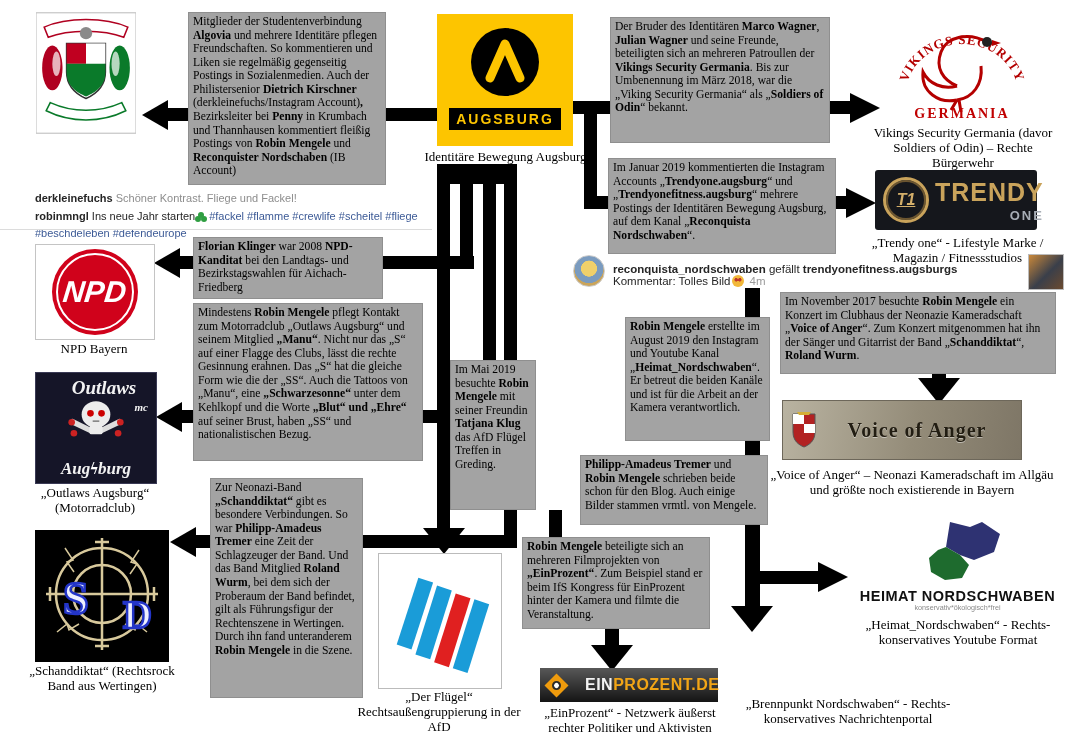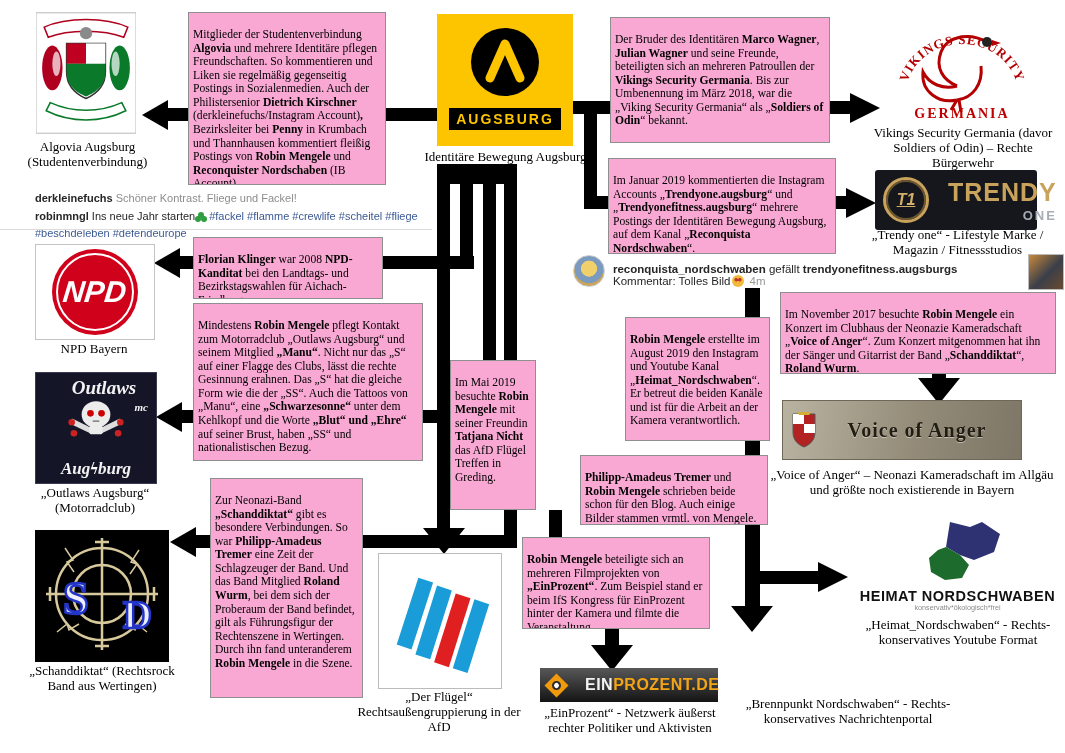--- a/index.html
+++ b/index.html
@@ -5,21 +5,21 @@
   html,body{margin:0;padding:0;background:#fff;}
   .canvas{position:relative;width:1065px;height:753px;background:#fff;overflow:hidden;
           font-family:"Liberation Serif",serif;}
   
   .bar{position:absolute;background:#000;z-index:1;}
   .ah{position:absolute;width:0;height:0;z-index:1;}
   .ah-l{border-top:15px solid transparent;border-bottom:15px solid transparent;border-right:26px solid #000;}
   .ah-r{border-top:15px solid transparent;border-bottom:15px solid transparent;border-left:30px solid #000;}
   .ah-d{border-left:21px solid transparent;border-right:21px solid transparent;border-top:26px solid #000;}
   
-  .tb{position:absolute;background:#f9a8d4;border:1px solid #8f8f8f;padding:15px 4px;box-sizing:border-box;
+  .tb{position:absolute;background:#a3a3a3;border:1px solid #8f8f8f;padding:2px 4px;box-sizing:border-box;
       font:11.6px/1.17 "Liberation Serif",serif;color:#000;z-index:3;overflow:hidden;}
   .sg-b{font-weight:bold;}
   .sg-link{color:#3c5a96;}
   .sg-gray{color:#8d8d8d;}
   
   .cap{position:absolute;font:13px/1.15 "Liberation Serif",serif;text-align:center;color:#000;z-index:2;}
   .node{position:absolute;z-index:2;}
   
   .ib-band{letter-spacing:2px;}
   
@@ -38,21 +38,21 @@
   .sd-letter2{font:bold 40px "Liberation Serif",serif;fill:#eef0ff;stroke:#2335c8;stroke-width:2.5px;}
   
   .fluegel-box{width:122px;height:134px;background:#fff;border:1px solid #bbb;}
   
   .vik-arc{font:bold 13px "Liberation Serif",serif;fill:#b40000;letter-spacing:1px;}
   .vik-germ{font:bold 14px "Liberation Serif",serif;fill:#c00000;letter-spacing:2px;}
   
   .trendy-box{width:162px;height:60px;background:#15171c;border-radius:3px;display:flex;align-items:center;padding-left:8px;box-sizing:border-box;}
   .t1-badge{width:40px;height:40px;border-radius:50%;border:3px solid #c9a35b;box-shadow:inset 0 0 0 2px #6b5530;display:flex;align-items:center;justify-content:center;
             font:italic 900 16px "Liberation Sans",sans-serif;color:#d4af6a;flex:none;text-decoration:underline;}
-  .trendy-words{margin-left:19px;line-height:1;}
+  .trendy-words{margin-left:6px;line-height:1;}
   .trendy-main{font:800 25px "Liberation Sans",sans-serif;color:#c9a35b;letter-spacing:1px;}
   .trendy-sub{font:800 13px "Liberation Sans",sans-serif;color:#a7adb5;text-align:right;letter-spacing:2px;margin-top:1px;}
   
   .voa-box{width:240px;height:60px;background:linear-gradient(100deg,#b9b3a1,#948c79 55%,#7e7666);border:1px solid #6d675a;
            display:flex;align-items:center;padding:0 6px;box-sizing:border-box;}
   .voa-text{flex:1;text-align:center;font:bold 20px "Liberation Serif",serif;color:#221d12;letter-spacing:1px;text-shadow:0 1px 0 rgba(255,255,255,.45);}
   
   .heimat-box{width:205px;text-align:center;}
   .heimat-title{font:800 14.5px "Liberation Sans",sans-serif;color:#111;letter-spacing:.5px;margin-top:2px;}
   .heimat-tag{font:10px "Liberation Sans",sans-serif;color:#8a8a8a;transform:scale(.72);transform-origin:center top;}
@@ -126,21 +126,20 @@
       <ellipse cx="20" cy="50" rx="4" ry="12" fill="#fff" opacity=".7"></ellipse>
       <ellipse cx="78" cy="50" rx="4" ry="12" fill="#fff" opacity=".7"></ellipse>
       <path d="M30,30 h38 v28 c0,14 -10,22 -19,26 c-9,-4 -19,-12 -19,-26 Z" fill="#fff" stroke="#333" stroke-width="1.5"></path>
       <rect x="30" y="30" width="19" height="20" fill="#c00020"></rect>
       <rect x="49" y="30" width="19" height="20" fill="#fff"></rect>
       <path d="M30,50 h38 v8 c0,14 -10,20 -19,24 c-9,-4 -19,-10 -19,-24 Z" fill="#0a7a2a"></path>
       <circle cx="49" cy="20" r="6" fill="#8a8a8a"></circle>
       <path d="M10,96 C34,108 64,108 88,96 L84,88 C62,98 36,98 14,88 Z" fill="#fff" stroke="#0a7a2a" stroke-width="1.5"></path>
     </svg>
   </div>
-  <div class="cap" style="left:0px;top:140px;width:175px">Algovia Augsburg (Studentenverbindung)</div>
 
   <div class="node" style="left:437px;top:14px">
     <svg width="136" height="132" viewBox="0 0 136 132">
       <rect width="136" height="132" fill="#fdc500"></rect>
       <circle cx="68" cy="48" r="34" fill="#000"></circle>
       <path d="M53,64 L68,30 L83,64" fill="none" stroke="#fdc500" stroke-width="9" stroke-linejoin="round" stroke-linecap="round"></path>
       <rect x="12" y="94" width="112" height="22" fill="#000"></rect>
       <text x="68" y="110" text-anchor="middle" fill="#fdc500" class="ib-band" style="font:bold 14px 'Liberation Sans',sans-serif">AUGSBURG</text>
     </svg>
   </div>
@@ -166,21 +165,21 @@
   </div>
   <div class="cap" style="left:868px;top:126px;width:190px">Vikings Security Germania (davor Soldiers of Odin) – Rechte Bürgerwehr</div>
 
   <div class="node trendy-box" style="left:875px;top:170px">
     <div class="t1-badge">T1</div>
     <div class="trendy-words">
       <div class="trendy-main">TRENDY</div>
       <div class="trendy-sub">ONE</div>
     </div>
   </div>
-  <div class="cap" style="left:860px;top:228px;width:195px">„Trendy one“ - Lifestyle Marke / Magazin / Fitnessstudios</div>
+  <div class="cap" style="left:860px;top:236px;width:195px">„Trendy one“ - Lifestyle Marke / Magazin / Fitnessstudios</div>
 
   <div class="node npd-box" style="left:35px;top:244px">
     <div class="npd-circle">
       <div class="npd-ring"></div>
       <div class="npd-text">NPD</div>
     </div>
   </div>
   <div class="cap" style="left:38px;top:342px;width:112px">NPD Bayern</div>
 
   <div class="node outlaws-box" style="left:35px;top:372px">
@@ -261,21 +260,21 @@
       <span class="einp-orange">PROZENT.DE</span>
   </div>
   <div class="cap" style="left:525px;top:706px;width:210px">„EinProzent“ - Netzwerk äußerst rechter Politiker und Aktivisten</div>
 
   <div class="cap" style="left:728px;top:697px;width:240px">„Brennpunkt Nordschwaben“ - Rechts-konservatives Nachrichtenportal</div>
 
   <div class="tb" style="left:188px;top:12px;width:198px;height:173px"><span>Mitglieder der Studentenverbindung </span><span class="sg-b">Algovia</span><span> und mehrere Identitäre pflegen Freundschaften. So kommentieren und Liken sie regelmäßig gegenseitig Postings in Sozialenmedien. Auch der Philistersenior </span><span class="sg-b">Dietrich Kirschner</span><span> (derkleinefuchs/Instagram Account)</span><span class="sg-b">,</span><span> Bezirksleiter bei </span><span class="sg-b">Penny</span><span> in Krumbach und Thannhausen kommentiert fleißig Postings von </span><span class="sg-b">Robin Mengele</span><span> und </span><span class="sg-b">Reconquister Nordschaben</span><span> (IB Account)</span></div>
   <div class="tb" style="left:193px;top:237px;width:190px;height:62px"><span class="sg-b">Florian Klinger</span><span> war 2008 </span><span class="sg-b">NPD-Kanditat</span><span> bei den Landtags- und Bezirkstagswahlen für Aichach-Friedberg</span></div>
   <div class="tb" style="left:193px;top:303px;width:230px;height:158px"><span>Mindestens </span><span class="sg-b">Robin Mengele</span><span> pflegt Kontakt zum Motorradclub „Outlaws Augsburg“ und seinem Mitglied </span><span class="sg-b">„Manu“</span><span>. Nicht nur das „S“ auf einer Flagge des Clubs, lässt die rechte Gesinnung erahnen. Das „S“ hat die gleiche Form wie die der „SS“. Auch die Tattoos von „Manu“, eine </span><span class="sg-b">„Schwarzesonne“</span><span> unter dem Kehlkopf und die Worte </span><span class="sg-b">„Blut“ und „Ehre“</span><span> auf seiner Brust, haben „SS“ und nationalistischen Bezug.</span></div>
   <div class="tb" style="left:210px;top:478px;width:153px;height:220px"><span>Zur Neonazi-Band </span><span class="sg-b">„Schanddiktat“</span><span> gibt es besondere Verbindungen. So war </span><span class="sg-b">Philipp-Amadeus Tremer</span><span> eine Zeit der Schlagzeuger der Band. Und das Band Mitglied </span><span class="sg-b">Roland Wurm</span><span>, bei dem sich der Proberaum der Band befindet, gilt als Führungsfigur der Rechtenszene in Wertingen. Durch ihn fand unteranderem </span><span class="sg-b">Robin Mengele</span><span> in die Szene.</span></div>
-  <div class="tb" style="left:450px;top:360px;width:86px;height:150px"><span>Im Mai 2019 besuchte </span><span class="sg-b">Robin Mengele</span><span> mit seiner Freundin </span><span class="sg-b">Tatjana Nicht</span><span> das AfD Flügel Treffen in Greding.</span></div>
+  <div class="tb" style="left:450px;top:360px;width:86px;height:150px"><span>Im Mai 2019 besuchte </span><span class="sg-b">Robin Mengele</span><span> mit seiner Freundin </span><span class="sg-b">Tatjana Klug</span><span> das AfD Flügel Treffen in Greding.</span></div>
   <div class="tb" style="left:610px;top:17px;width:220px;height:126px"><span>Der Bruder des Identitären </span><span class="sg-b">Marco Wagner</span><span>, </span><span class="sg-b">Julian Wagner</span><span> und seine Freunde, beteiligten sich an mehreren Patroullen der </span><span class="sg-b">Vikings Security Germania</span><span>. Bis zur Umbenennung im März 2018, war die „Viking Security Germania“ als „</span><span class="sg-b">Soldiers of Odin</span><span>“ bekannt.</span></div>
   <div class="tb" style="left:608px;top:158px;width:228px;height:96px"><span>Im Januar 2019 kommentierten die Instagram Accounts „</span><span class="sg-b">Trendyone.augsburg</span><span>“ und „</span><span class="sg-b">Trendyonefitness.augsburg</span><span>“ mehrere Postings der Identitären Bewegung Augsburg, auf dem Kanal „</span><span class="sg-b">Reconquista Nordschwaben</span><span>“.</span></div>
   <div class="tb" style="left:780px;top:292px;width:276px;height:82px"><span>Im November 2017 besuchte </span><span class="sg-b">Robin Mengele</span><span> ein Konzert im Clubhaus der Neonazie Kameradschaft „</span><span class="sg-b">Voice of Anger</span><span>“. Zum Konzert mitgenommen hat ihn der Sänger und Gitarrist der Band „</span><span class="sg-b">Schanddiktat</span><span>“, </span><span class="sg-b">Roland Wurm</span><span>.</span></div>
   <div class="tb" style="left:625px;top:317px;width:145px;height:124px"><span class="sg-b">Robin Mengele</span><span> erstellte im August 2019 den Instagram und Youtube Kanal „</span><span class="sg-b">Heimat_Nordschwaben</span><span>“. Er betreut die beiden Kanäle und ist für die Arbeit an der Kamera verantwortlich.</span></div>
   <div class="tb" style="left:580px;top:455px;width:188px;height:70px"><span class="sg-b">Philipp-Amadeus Tremer</span><span> und </span><span class="sg-b">Robin Mengele</span><span> schrieben beide schon für den Blog. Auch einige Bilder stammen vrmtl. von Mengele.</span></div>
   <div class="tb" style="left:522px;top:537px;width:188px;height:92px"><span class="sg-b">Robin Mengele</span><span> beteiligte sich an mehreren Filmprojekten von </span><span class="sg-b">„EinProzent“</span><span>. Zum Beispiel stand er beim IfS Kongress für EinProzent hinter der Kamera und filmte die Veranstaltung.</span></div>
 
   <div class="post">
     <div><span class="uname">derkleinefuchs</span><span class="sg-gray"> Schöner Kontrast. Fliege und Fackel!</span></div>
     <div><span class="uname">robinmngl</span><span> Ins neue Jahr starten</span><span class="clover"></span><span class="sg-link">#fackel #flamme #crewlife #scheitel #fliege #beschdeleben #defendeurope</span></div>

